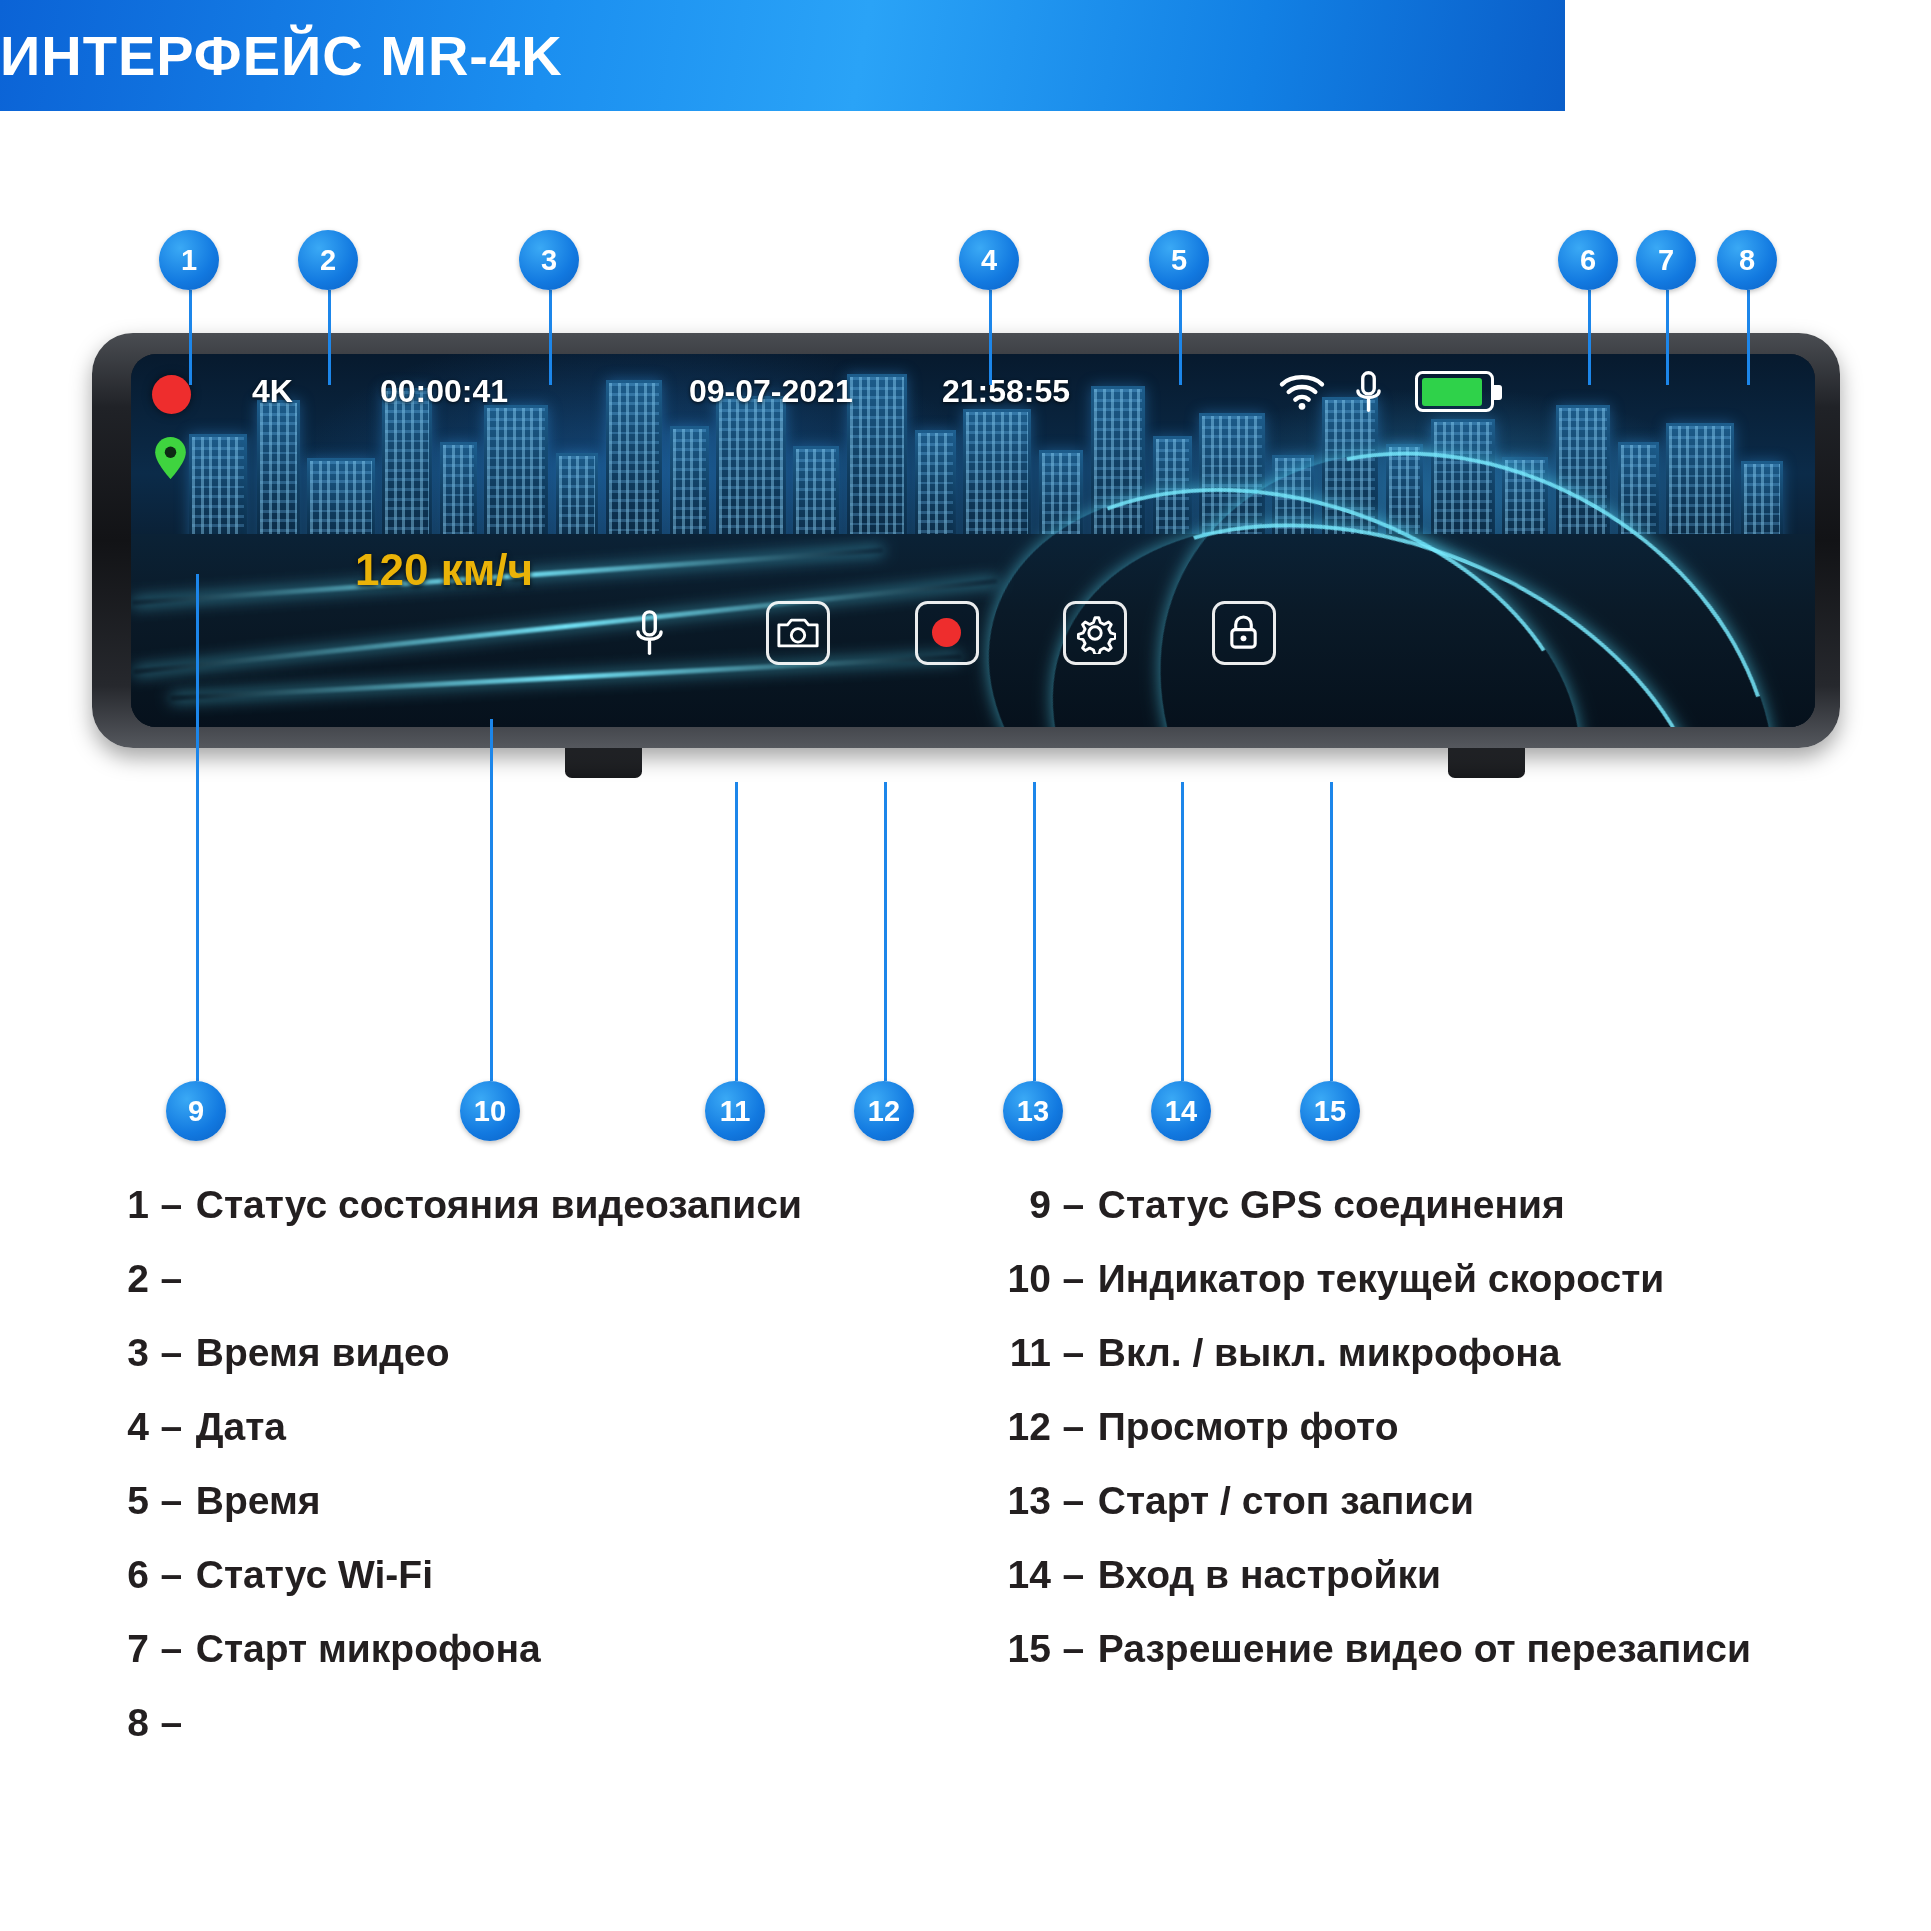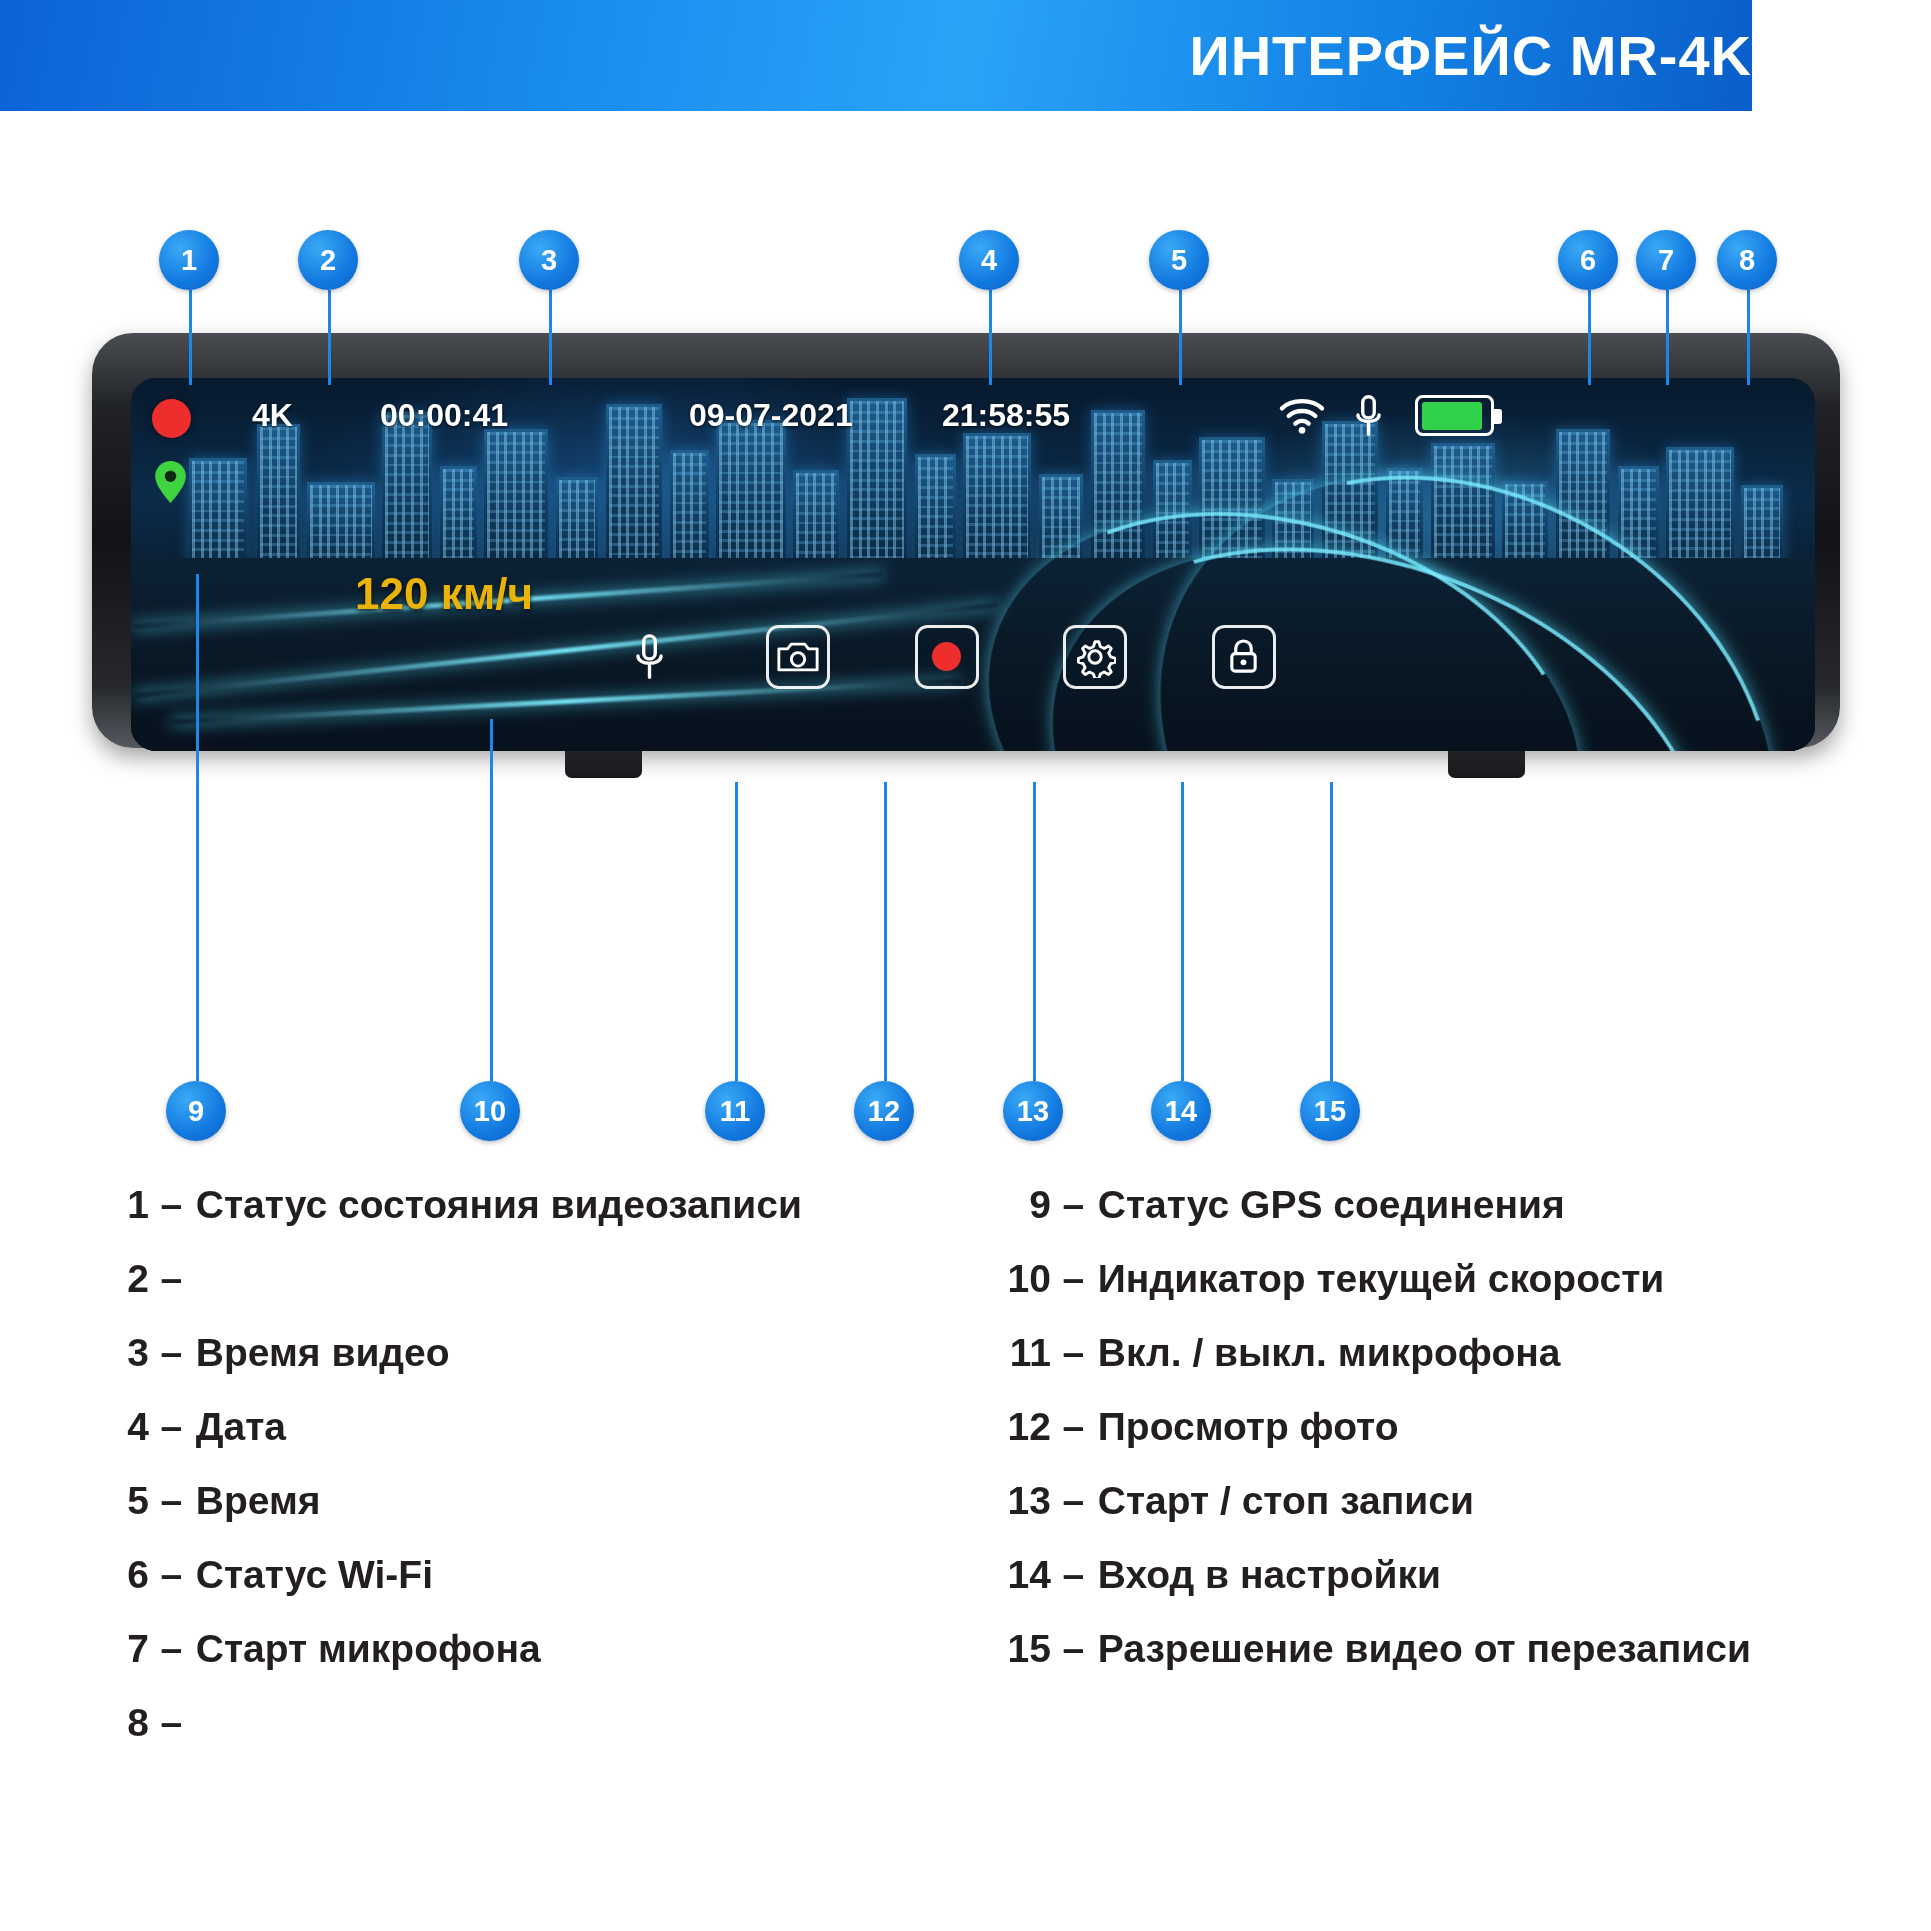--- a/index.html
+++ b/index.html
@@ -12,26 +12,26 @@
     height: 1931px;
     font-family: "Liberation Sans", sans-serif;
     position: relative;
     overflow: hidden;
   }
 
   
   .header {
     position: absolute;
     top: 0; left: 0;
-    width: 1752px;
+    width: 1565px;
     height: 111px;
     background: linear-gradient(100deg, #0b63d6 0%, #1b8ff0 35%, #2aa3f7 55%, #1280e4 80%, #0a5ec9 100%);
     display: flex;
     align-items: center;
-    justify-content: flex-end;
+    justify-content: flex-start;
   }
   .header-title {
     color: #ffffff;
     font-size: 56px;
     font-weight: bold;
     letter-spacing: 1px;
   }
 
   
   .diagram {
@@ -78,21 +78,20 @@
   }
   .mirror-inner {
     position: absolute;
     left: 39px;
     top: 21px;
     width: 1684px;
     height: 373px;
     border-radius: 25px;
     overflow: hidden;
     background: #0a1422;
-    margin-top: 24px;
   }
   
   .tab {
     position: absolute;
     width: 77px;
     height: 41px;
     background: linear-gradient(180deg, #35383d, #17181b);
     border-radius: 6.8px;
     z-index: 2;
   }

